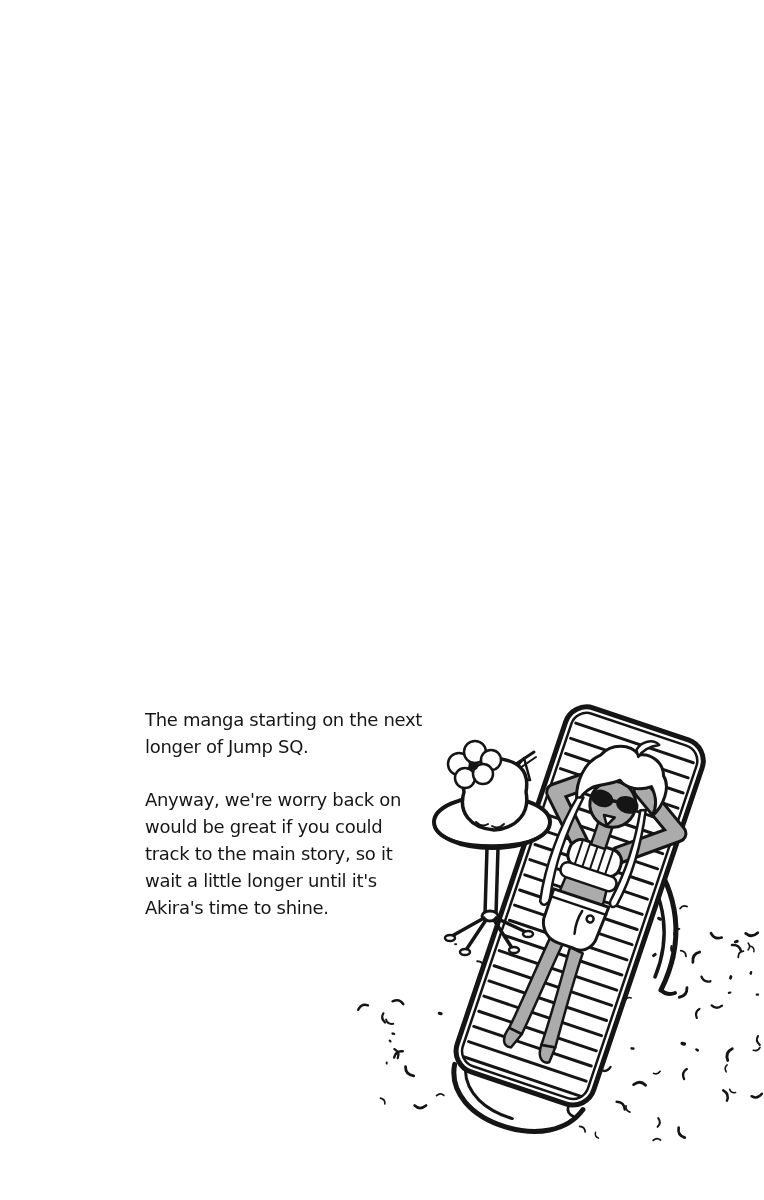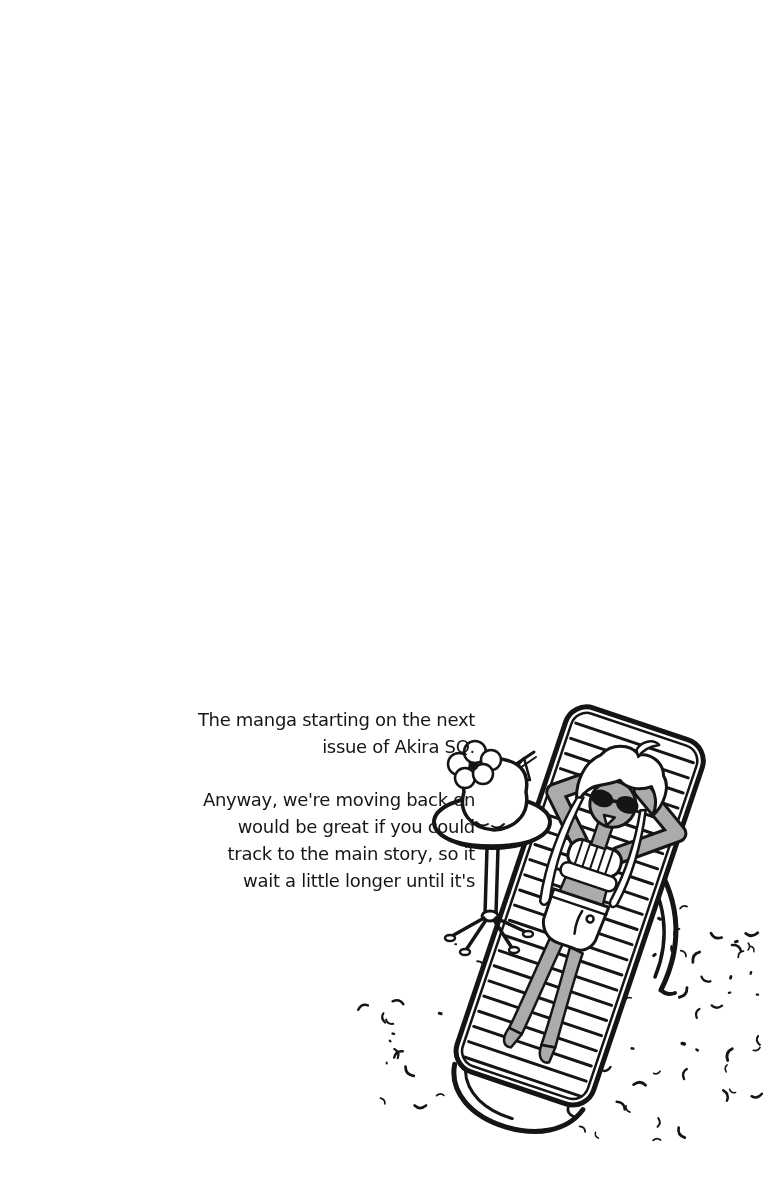--- a/index.html
+++ b/index.html
@@ -13,21 +13,21 @@
   .illustration{position:absolute;left:0;top:0;}
   .note{
     position:absolute;
     left:145px;top:706px;
     width:330px;
     color:#161616;
     font-size:18px;
     line-height:27px;
     letter-spacing:-0.3px;
   }
-  .para{margin:0 0 26px 0;text-align:right;}
+  .para{margin:0 0 26px 0;}
   .line{white-space:nowrap;}
 </style>
 </head>
 <body>
 
 <div class="page">
 
   <svg class="illustration" width="764" height="1200" viewBox="0 0 764 1200">
 
     <g id="speckles">
@@ -228,22 +228,23 @@
         <circle cx="465" cy="778" r="10"></circle>
         <circle cx="483" cy="774" r="10"></circle>
         <circle cx="474" cy="766" r="4" fill="#151515" stroke="none"></circle>
       </g>
     </g>
   </svg>
 
   <div class="note">
     <div class="para">
       <div class="line">The manga starting on the next</div>
-      <div class="line">issue of Akira SQ.</div>
+      <div class="line">longer of Jump SQ.</div>
     </div>
     <div class="para">
-      <div class="line">Anyway, we're moving back on</div>
+      <div class="line">Anyway, we're worry back on</div>
       <div class="line">would be great if you could</div>
       <div class="line">track to the main story, so it</div>
       <div class="line">wait a little longer until it's</div>
+      <div class="line">Akira's time to shine.</div>
     </div>
   </div>
 </div>
 
 </body></html>

